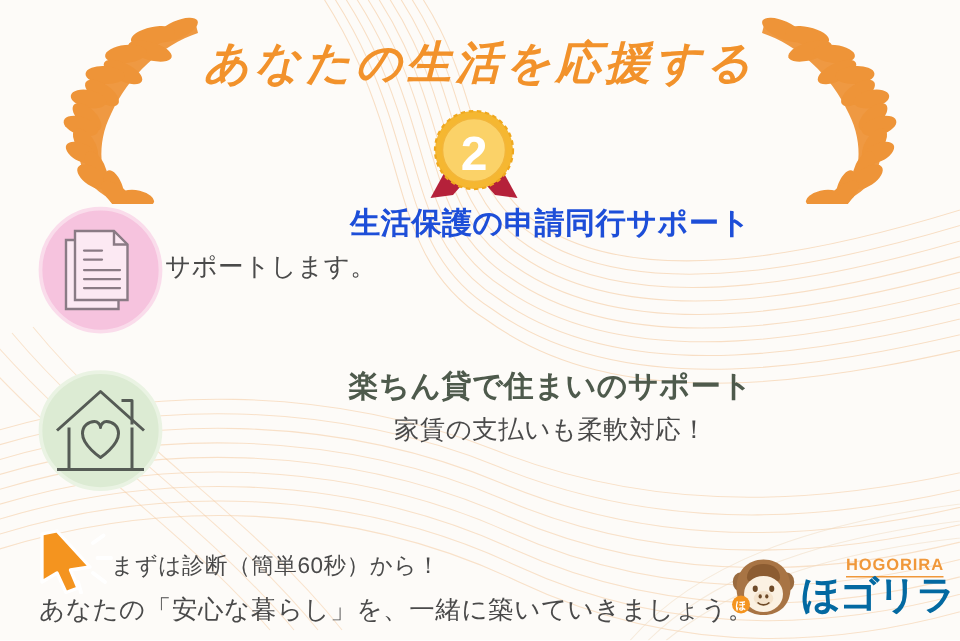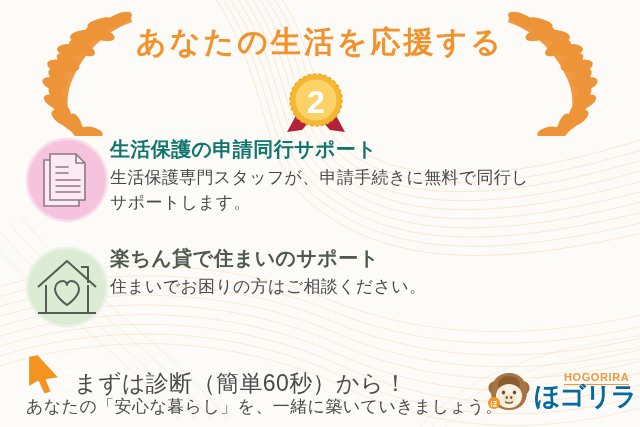--- a/index.html
+++ b/index.html
@@ -50,20 +50,21 @@
     position: absolute;
     top: 22px;
     left: 0;
     width: 640px;
     text-align: center;
     font-size: 30px;
     font-weight: bold;
     letter-spacing: 3px;
     color: #F2922B;
     white-space: nowrap;
+    font-style: italic;
   }
   .head-line2 {
     position: absolute;
     top: 72px;
     left: 0;
     width: 640px;
     display: flex;
     align-items: center;
     justify-content: center;
   }
@@ -85,41 +86,41 @@
 
   
   .support-row {
     position: absolute;
     left: 24px;
     width: 600px;
     display: flex;
     align-items: flex-start;
   }
   #row-1 { top: 134px; }
-  #row-2 { top: 243px; }
+  #row-2 { top: 243px; text-align: center; }
 
   .row-icon {
     position: relative;
     width: 86px;
     height: 92px;
     flex: 0 0 auto;
   }
   .row-body {
     flex: 1 1 auto;
     padding-top: 3px;
   }
   .row-title {
     font-size: 20px;
     font-weight: bold;
     letter-spacing: 0.4px;
     line-height: 1.25;
     margin-bottom: 3px;
     white-space: nowrap;
   }
-  #row-1 .row-title { color: #0f766e; }
+  #row-1 .row-title { color: #1d4ed8; text-align: center; }
   #row-2 .row-title { color: #4E5A4C; }
 
   .row-text {
     font-size: 17px;
     color: #4A4A4A;
     line-height: 1.48;
     letter-spacing: 0.3px;
     white-space: nowrap;
   }
 
@@ -158,21 +159,21 @@
     position: absolute;
     left: 22px;
     top: 4px;
     width: 56px;
     height: 44px;
   }
   .foot-line1 {
     position: absolute;
     left: 74px;
     top: 20px;
-    font-size: 23px;
+    font-size: 15px;
     color: #4A4A4A;
     letter-spacing: 0.4px;
     white-space: nowrap;
   }
   .foot-line2 {
     position: absolute;
     left: 26px;
     top: 47px;
     font-size: 17px;
     color: #4A4A4A;
@@ -351,21 +352,20 @@
           <line x1="32" y1="33" x2="44" y2="33"></line>
           <line x1="32" y1="39" x2="44" y2="39"></line>
           <line x1="32" y1="46" x2="56" y2="46"></line>
           <line x1="32" y1="52" x2="56" y2="52"></line>
           <line x1="32" y1="58" x2="56" y2="58"></line>
         </g>
       </svg>
     </div>
     <div class="row-body">
       <div class="row-title">生活保護の申請同行サポート</div>
-      <div class="row-text">生活保護専門スタッフが、申請手続きに無料で同行し</div>
       <div class="row-text">サポートします。</div>
     </div>
   </div>
 
   <div class="support-row" id="row-2">
     <div class="row-icon">
       <svg viewBox="0 0 86 92" width="86" height="92">
         <ellipse cx="43" cy="44" rx="40" ry="39" fill="#DCEBD3"></ellipse>
         <ellipse cx="43" cy="44" rx="40" ry="39" fill="none" stroke="#EAF3E3" stroke-width="2.5"></ellipse>
         <g fill="none" stroke="#555B55" stroke-width="2" stroke-linejoin="round">
@@ -374,21 +374,21 @@
           <line x1="14" y1="70" x2="72" y2="70"></line>
           <path d="M57,24 L64,24 L64,40"></path>
           <path d="M43,62 C43,62 31,54 31,46 C31,41 35,38 39,38 C41,38 43,40 43,42 C43,40 45,38 47,38 C51,38 55,41 55,46 C55,54 43,62 43,62 Z"></path>
         </g>
       </svg>
     </div>
     <div class="row-body">
       <div class="row-title">楽ちん貸で住まいのサポート</div>
 
 
-      <div class="row-text">住まいでお困りの方はご相談ください。</div>
+      <div class="row-text">家賃の支払いも柔軟対応！</div>
     </div>
   </div>
 
   <div class="footer">
     <svg class="cursor-icon" viewBox="0 0 56 44">
       <g stroke="#FFFFFF" stroke-width="2.6" stroke-linecap="round">
         <line x1="40" y1="10" x2="47" y2="5"></line>
         <line x1="43" y1="20" x2="52" y2="20"></line>
         <line x1="40" y1="30" x2="48" y2="36"></line>
         <line x1="30" y1="36" x2="32" y2="43"></line>

